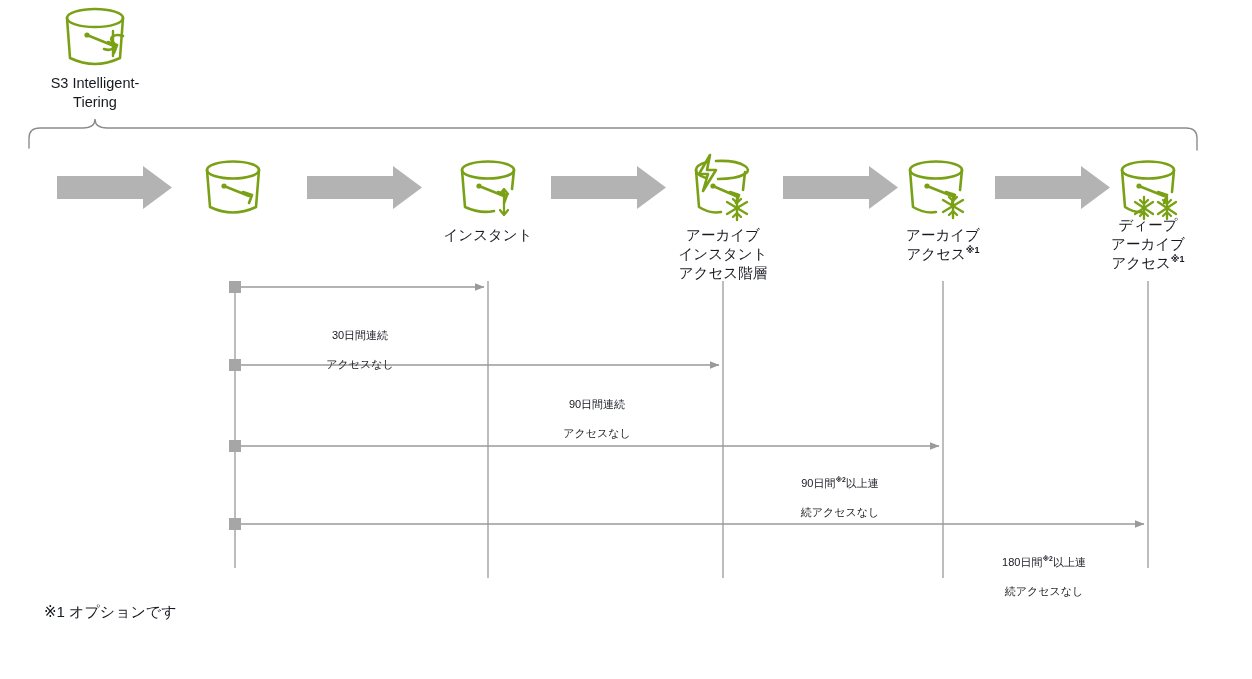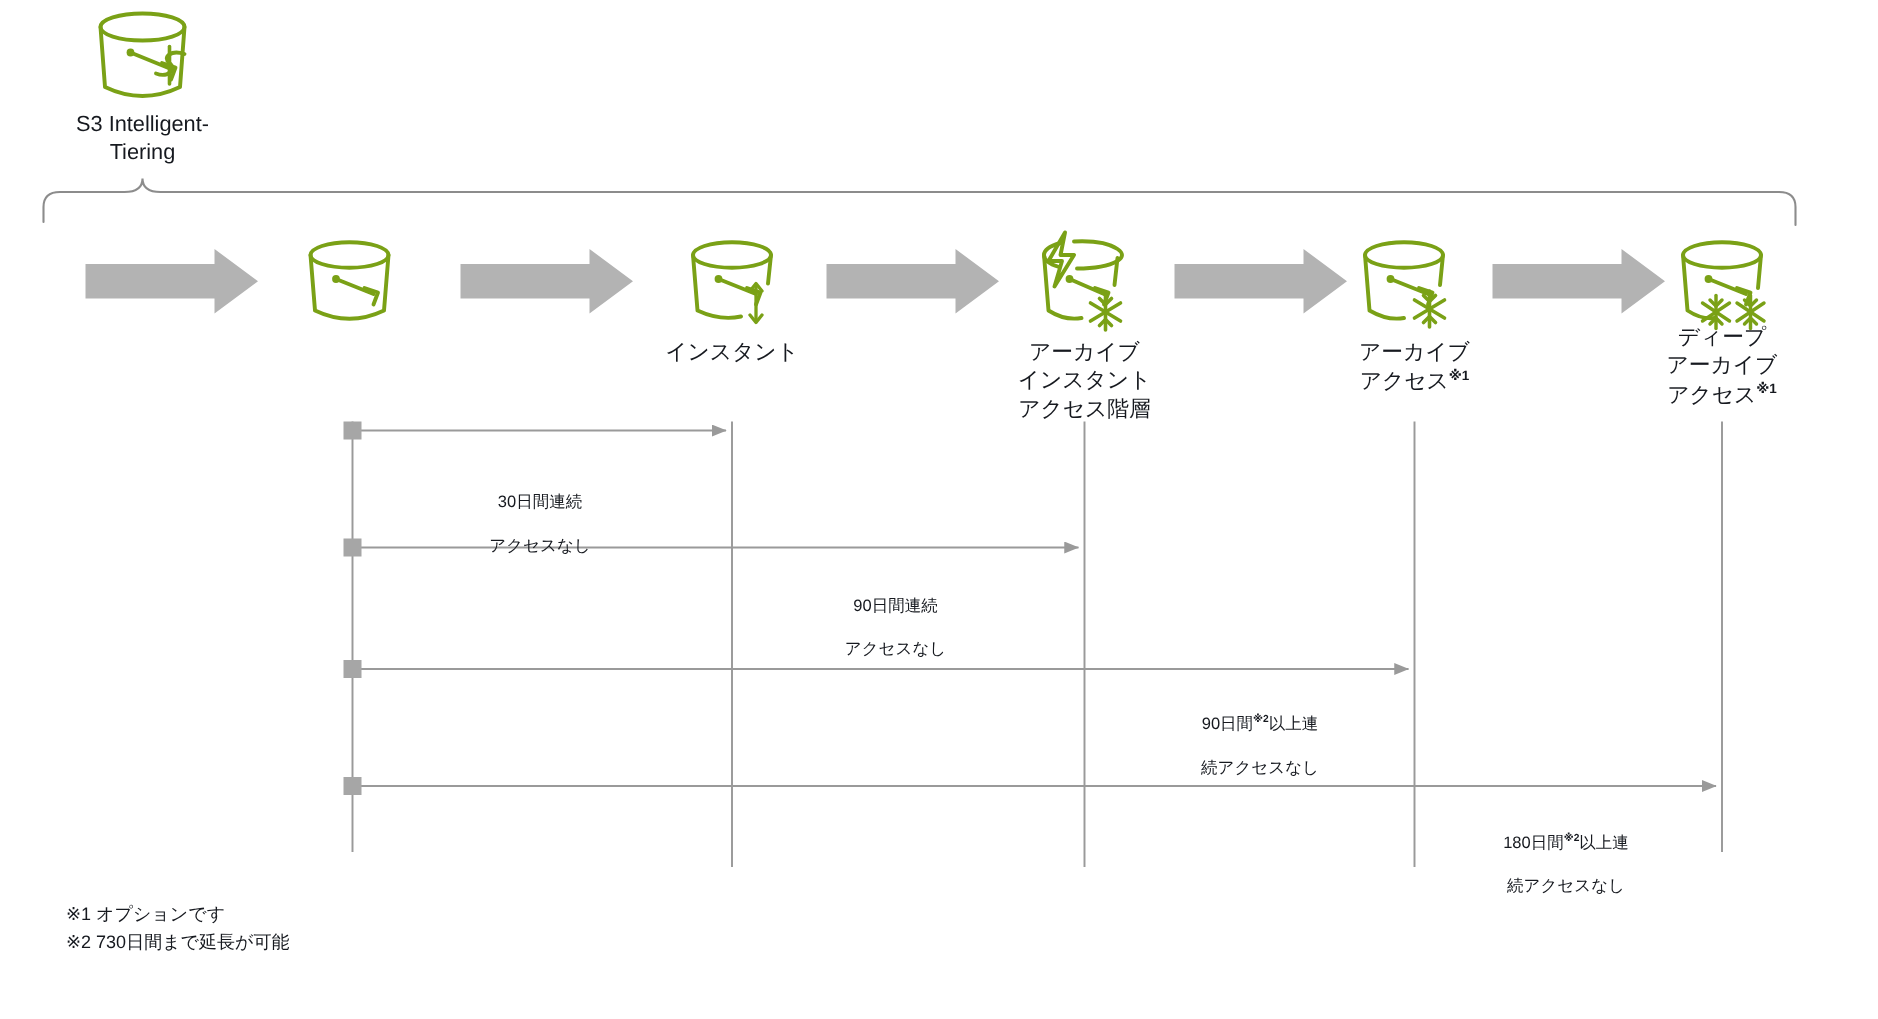--- a/index.html
+++ b/index.html
@@ -5,21 +5,21 @@
   html,body{margin:0;padding:0;background:#ffffff;}
   body{width:1252px;height:679px;position:relative;overflow:hidden;
        font-family:"Liberation Sans","DejaVu Sans",sans-serif;color:#1a1a1a;}
   #stage{position:absolute;inset:0;width:1252px;height:653px;}
   .svglayer{position:absolute;left:0;top:0;width:1252px;height:679px;}
   .lbl{position:absolute;text-align:center;line-height:1.32;white-space:pre-line;
        font-size:14px;color:#16191f;}
   .tier-label{width:190px;font-size:14.5px;}
   .rule-label{width:230px;font-size:11px;color:#16191f;}
   .title-label{width:180px;font-size:14.5px;line-height:1.3;}
-  .footnotes{position:absolute;left:44px;top:600px;font-size:12px;line-height:1.55;color:#16191f;}
+  .footnotes{position:absolute;left:44px;top:600px;font-size:15px;line-height:1.55;color:#16191f;}
   .fn-line{white-space:pre;}
   sup{font-size:0.62em;font-weight:bold;vertical-align:super;letter-spacing:0;}
 </style>
 </head>
 <body>
 
 <div id="stage">
 
   <svg class="svglayer" viewBox="0 0 1252 679">
     <defs>
@@ -181,16 +181,15 @@
     <span>続アクセスなし</span>
   </div>
 
   <div class="lbl rule-label" style="left:929px;top:540px;">
     <span>180日間</span><sup>※2</sup><span>以上連</span><br>
     <span>続アクセスなし</span>
   </div>
 
   <div class="footnotes">
     <div class="fn-line">※1 オプションです</div>
-    <div class="fn-line">※2 730日間まで延長が可能</div>
   </div>
 
 </div>
 
 </body></html>

